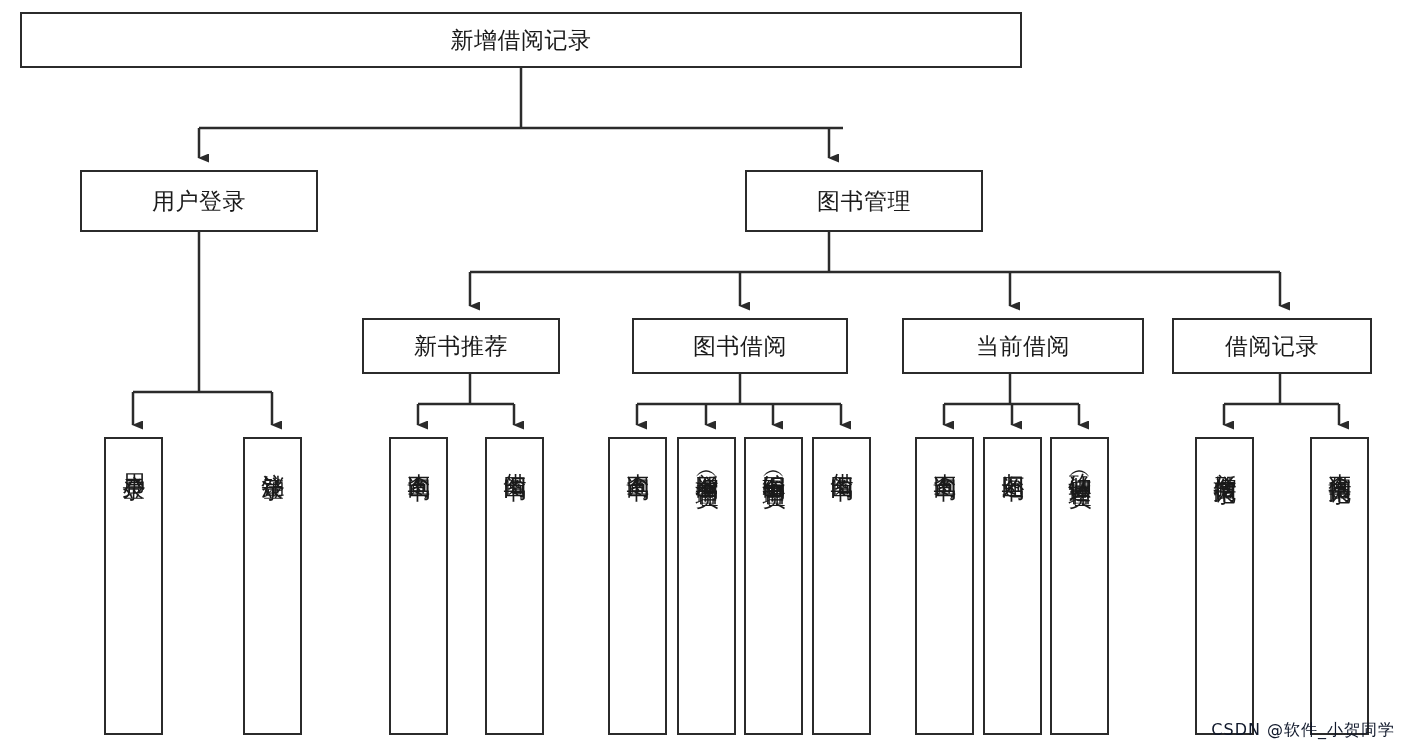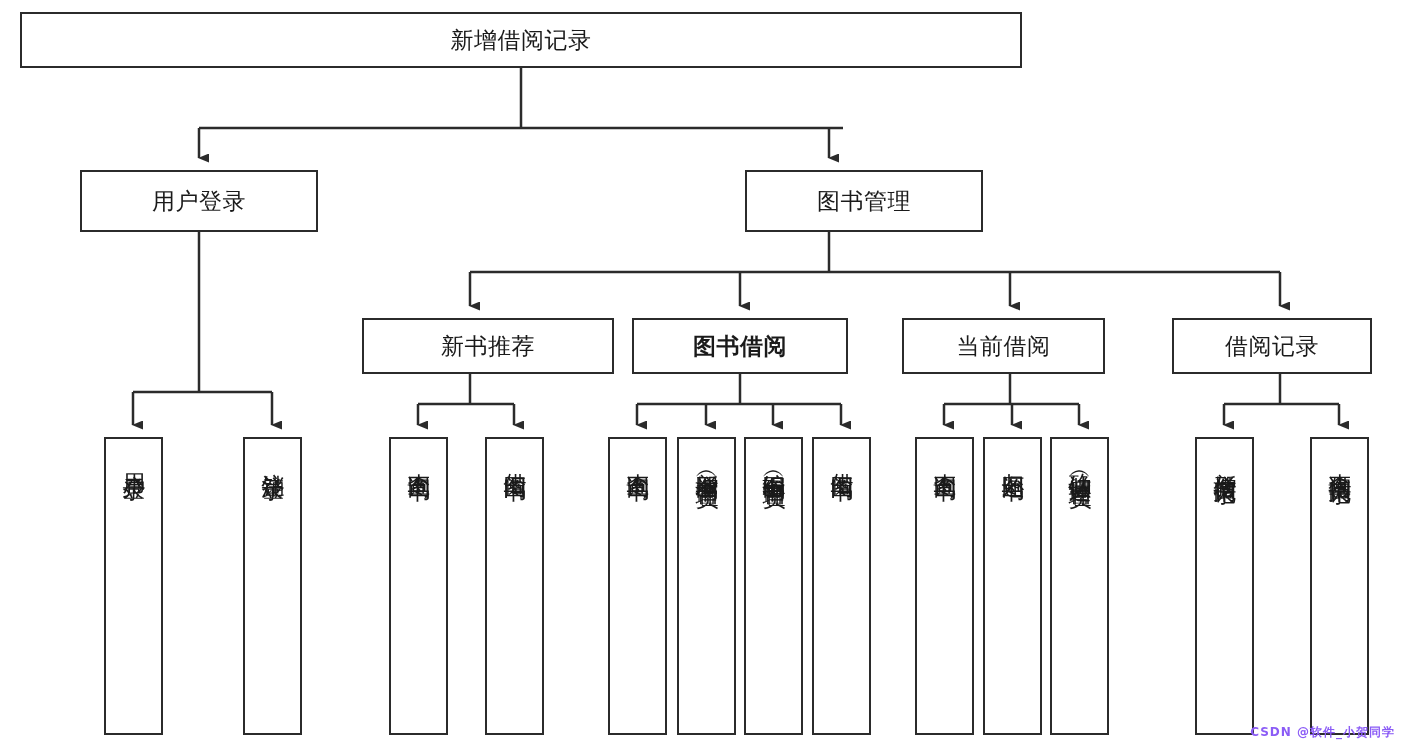--- a/index.html
+++ b/index.html
@@ -14,22 +14,22 @@
   .node.root .lbl{font-size:23px;}
   .node.v{align-items:flex-start;padding-top:16px;}
   .node.v .lbl{
     writing-mode:vertical-rl;
     text-orientation:upright;
     font-size:23px;
     line-height:1.12;
     letter-spacing:2px;
     white-space:nowrap;
   }
-  .watermark{position:absolute;right:10px;bottom:6px;color:#8b5cf6;
-             font-size:12px;letter-spacing:1px;user-select:none;white-space:nowrap;font-weight:bold;}
+  .watermark{position:absolute;right:10px;bottom:6px;color:#0f172a;
+             font-size:16px;letter-spacing:1px;user-select:none;white-space:nowrap;}
 </style>
 </head>
 <body>
 
 <div id="canvas">
 
   <svg id="wires" viewBox="0 0 1405 747" xmlns="http://www.w3.org/2000/svg">
     <defs>
       <marker id="ah" markerWidth="9" markerHeight="11" refX="4.5" refY="10" orient="auto" markerUnits="userSpaceOnUse">
         <path d="M0,0 L9,0 L4.5,11 Z" fill="#2b2b2b"></path>
@@ -83,27 +83,27 @@
     <span class="lbl">新增借阅记录</span>
   </div>
 
   <div class="node h" style="left:80px;top:170px;width:238px;height:62px;">
     <span class="lbl">用户登录</span>
   </div>
   <div class="node h" style="left:710px;top:170px;width:238px;height:62px;margin-left:35px;">
     <span class="lbl">图书管理</span>
   </div>
 
-  <div class="node h" style="left:362px;top:318px;width:252px;height:56px;">
+  <div class="node h" style="left:362px;top:318px;width:198px;height:56px;">
     <span class="lbl">新书推荐</span>
   </div>
-  <div class="node h" style="left:632px;top:318px;width:216px;height:56px;font-weight:bold;">
+  <div class="node h" style="left:632px;top:318px;width:216px;height:56px;">
     <span class="lbl">图书借阅</span>
   </div>
-  <div class="node h" style="left:902px;top:318px;width:203px;height:56px;">
+  <div class="node h" style="left:902px;top:318px;width:242px;height:56px;">
     <span class="lbl">当前借阅</span>
   </div>
   <div class="node h" style="left:1172px;top:318px;width:200px;height:56px;">
     <span class="lbl">借阅记录</span>
   </div>
 
   <div class="node v" style="left:104px;top:437px;width:59px;height:298px;">
     <span class="lbl">用户登录</span>
   </div>
   <div class="node v" style="left:243px;top:437px;width:59px;height:298px;">

